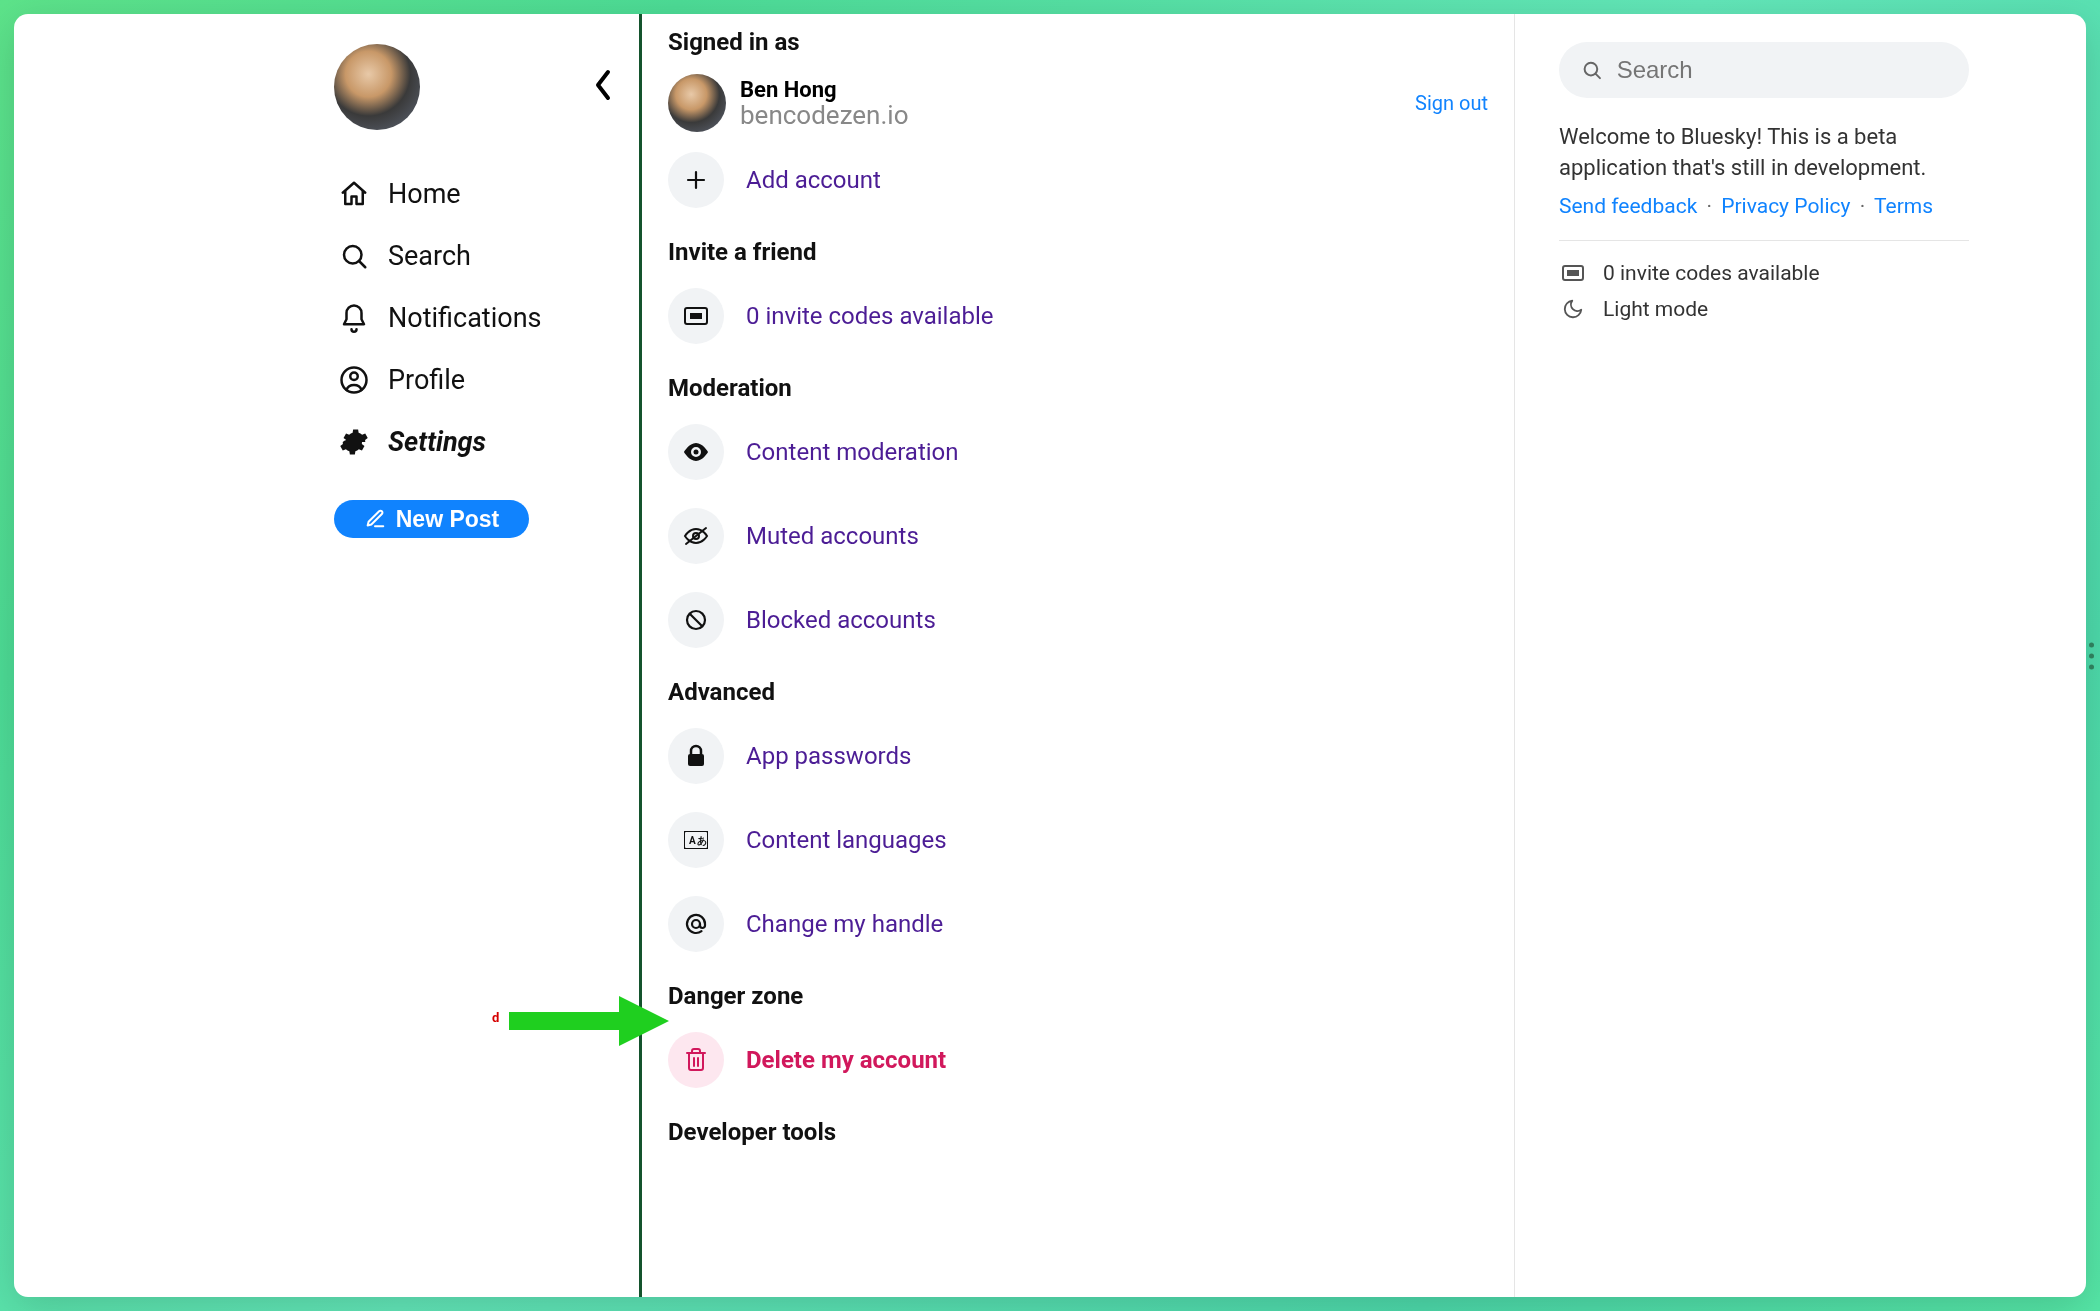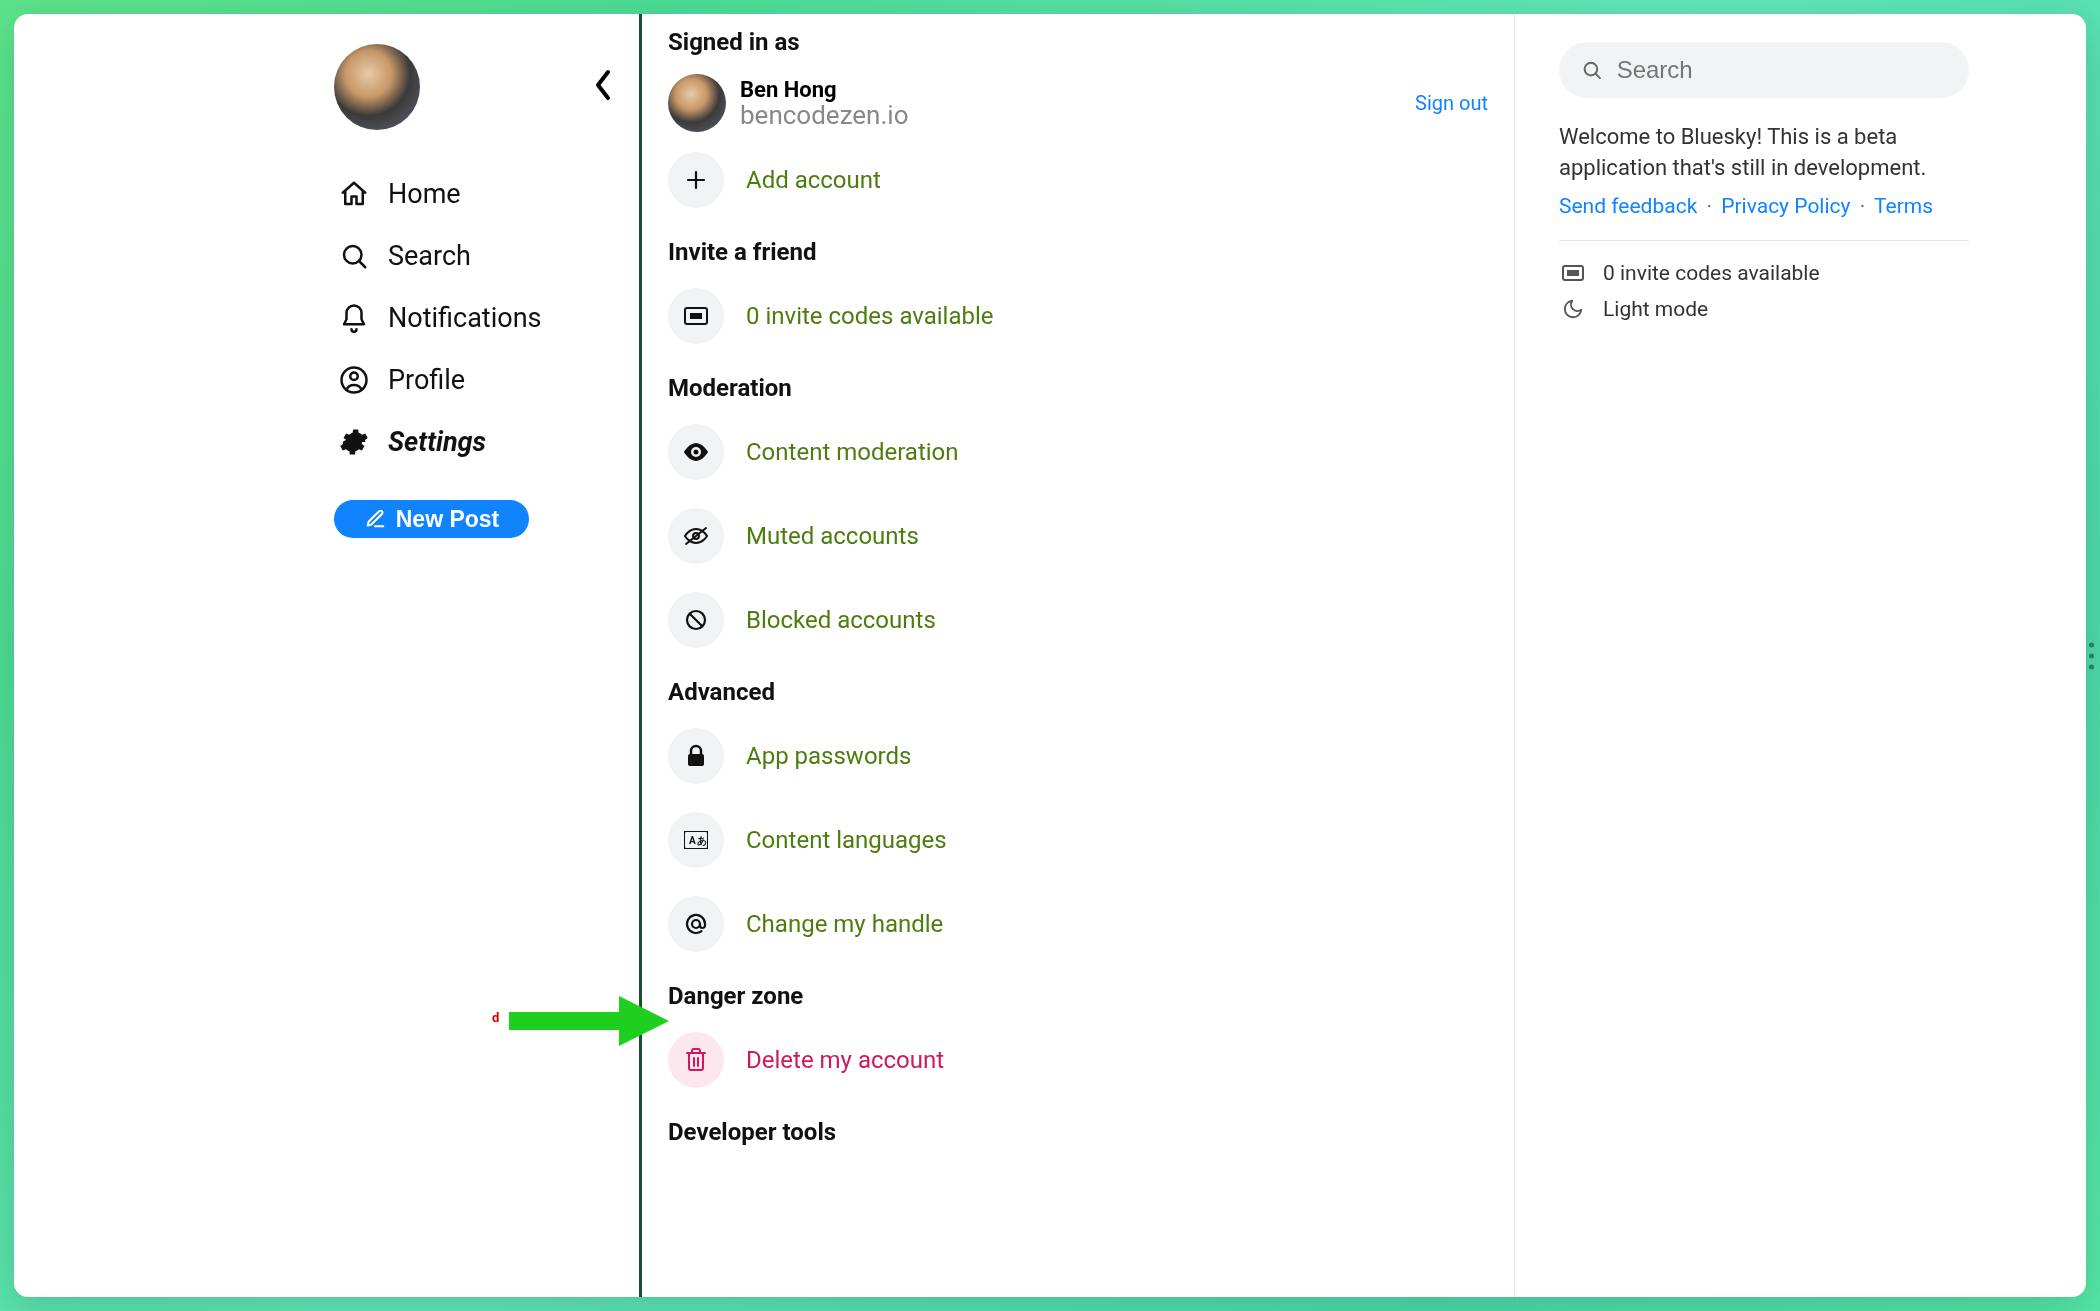--- a/index.html
+++ b/index.html
@@ -106,22 +106,22 @@
     cursor: pointer;
   }
   .circle-btn {
     width: 56px; height: 56px;
     border-radius: 50%;
     background: #f1f3f5;
     display: flex; align-items: center; justify-content: center;
     flex-shrink: 0;
   }
   .circle-btn.danger { background: #fde7ef; }
-  .setting-label { font-size: 24px; color: #4d7c0f; }
-  .setting-label.danger { color: #d1185c; }
+  .setting-label { font-size: 24px; color: #4c1d95; }
+  .setting-label.danger { color: #d1185c; font-weight: bold; }
   .section-block { margin-top: 16px; }
   
   .rightbar {
     flex: 1;
     padding: 28px 40px 0 44px;
     display: flex;
     flex-direction: column;
   }
   .search-box {
     background: #f1f3f5;

